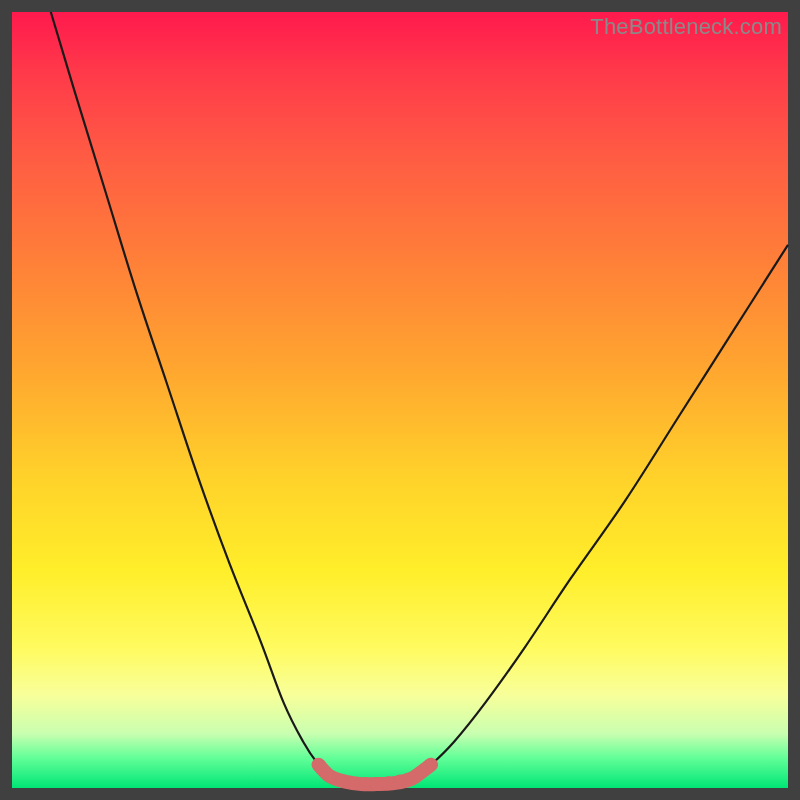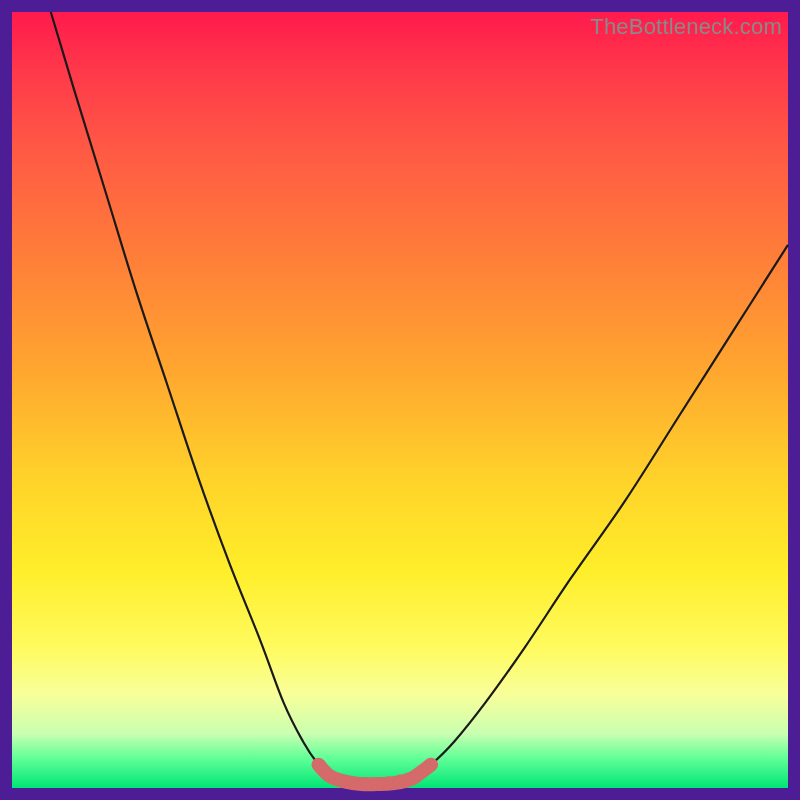--- a/index.html
+++ b/index.html
@@ -8,21 +8,21 @@
     width: 800px;
     height: 800px;
     background: #000;
     overflow: hidden;
     font-family: Arial, Helvetica, sans-serif;
   }
   .stage {
     position: relative;
     width: 800px;
     height: 800px;
-    background: #4c1d95;
+    background: #404040;
   }
   .plot {
     position: absolute;
     left: 12px;
     top: 12px;
     width: 776px;
     height: 776px;
     
     background: linear-gradient(
       to bottom,

